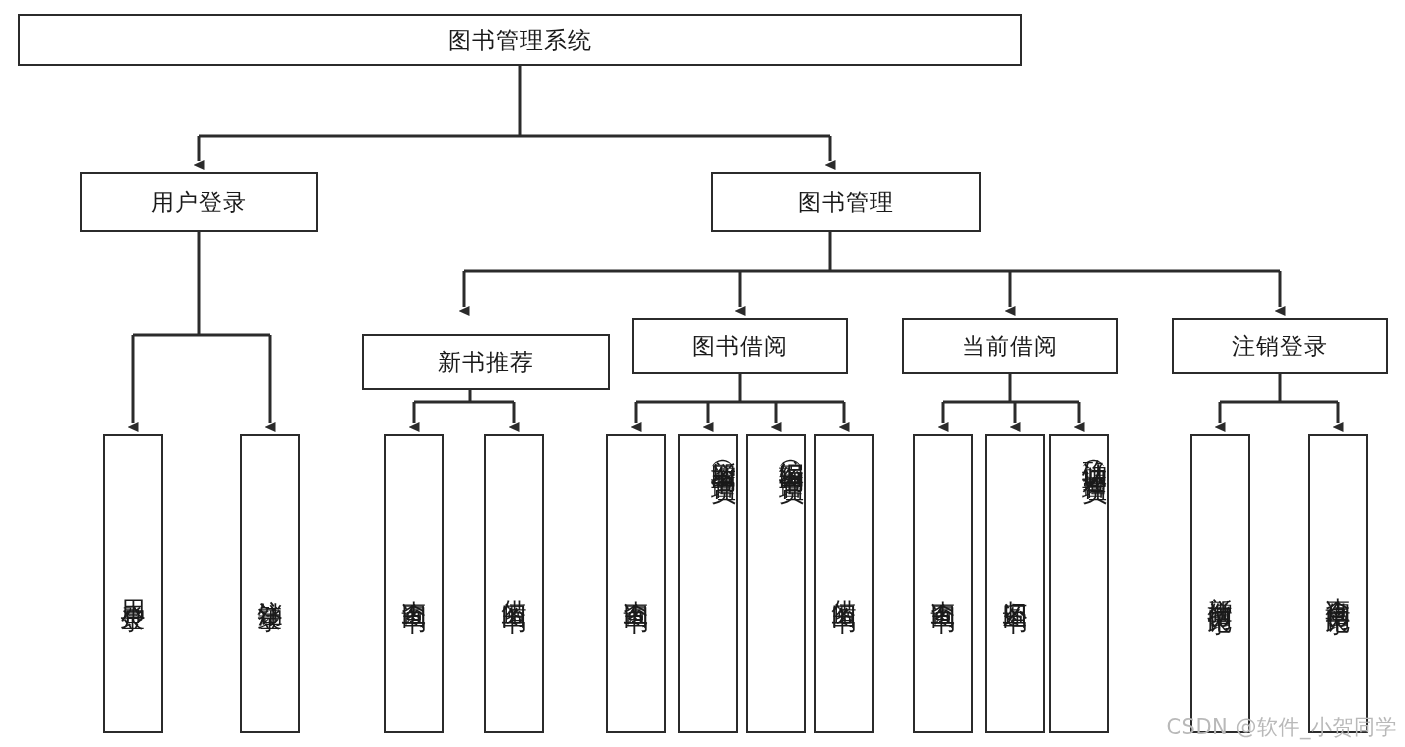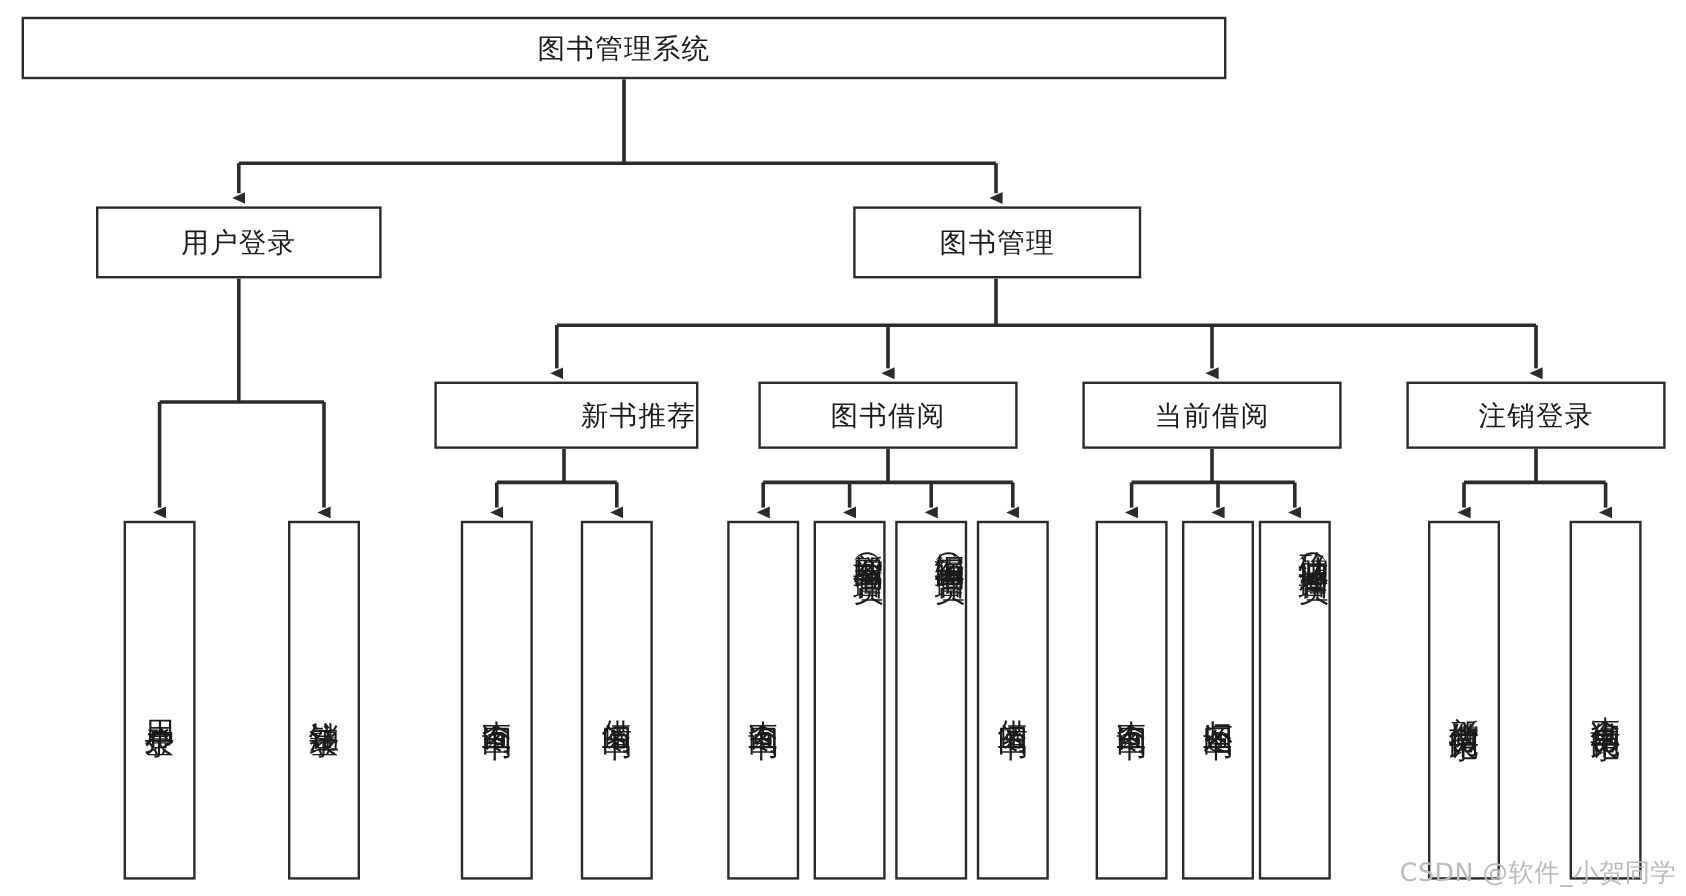--- a/index.html
+++ b/index.html
@@ -120,25 +120,25 @@
     </g>
   </svg>
 
   <div class="node horiz" style="left:18px; top:14px; width:1004px; height:52px;">
     <span class="node-label">图书管理系统</span>
   </div>
 
   <div class="node horiz" style="left:80px; top:172px; width:238px; height:60px;">
     <span class="node-label">用户登录</span>
   </div>
-  <div class="node horiz" style="left:711px; top:172px; width:240px; height:60px;">
+  <div class="node horiz" style="left:711px; top:172px; width:270px; height:60px;">
     <span class="node-label">图书管理</span>
   </div>
 
-  <div class="node horiz" style="left:362px; top:318px; width:220px; height:56px;justify-content:flex-end;">
+  <div class="node horiz" style="left:362px; top:334px; width:248px; height:56px;">
     <span class="node-label">新书推荐</span>
   </div>
   <div class="node horiz" style="left:902px; top:318px; width:216px; height:56px;">
     <span class="node-label">当前借阅</span>
   </div>
   <div class="node horiz" style="left:632px; top:318px; width:216px; height:56px;">
     <span class="node-label">图书借阅</span>
   </div>
   <div class="node horiz" style="left:1172px; top:318px; width:216px; height:56px;">
     <span class="node-label">注销登录</span>

